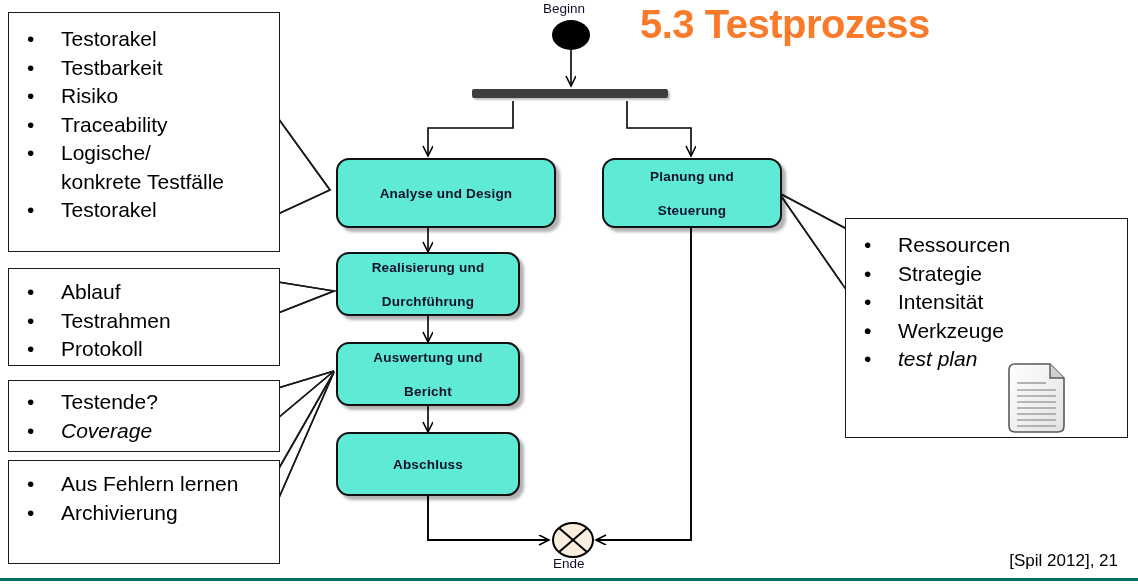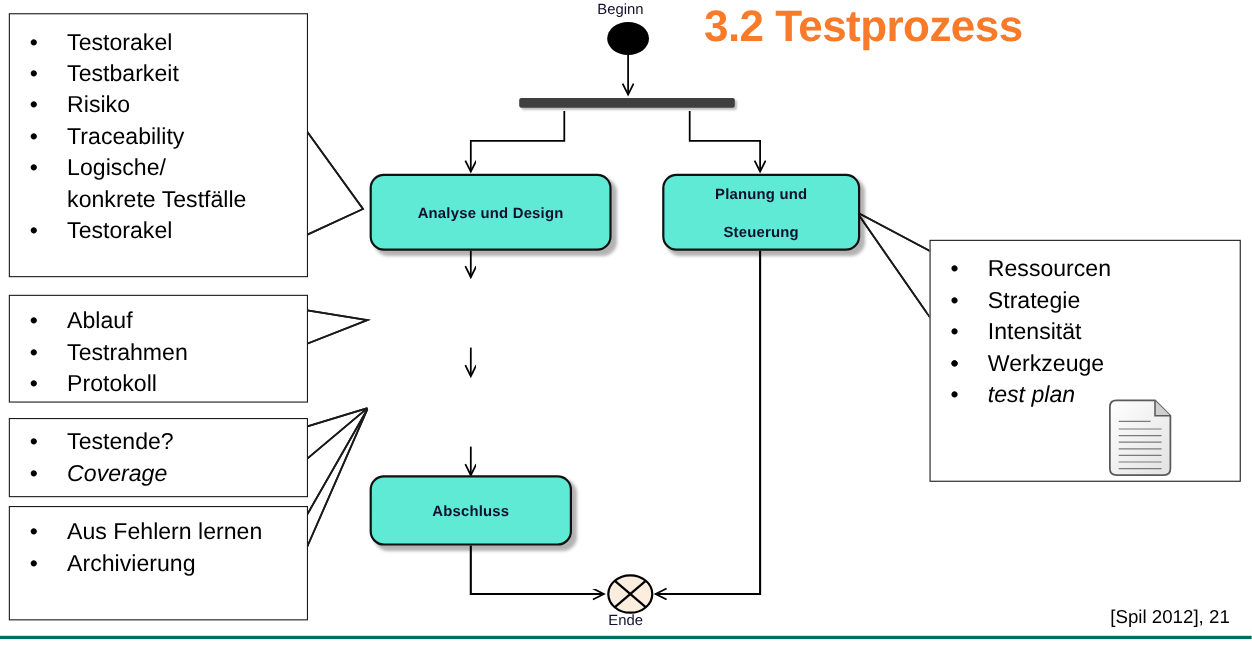--- a/index.html
+++ b/index.html
@@ -65,21 +65,21 @@
     position:absolute;right:20px;top:551px;
     font-size:17px;color:#000;white-space:nowrap;
   }
   .tealbar{position:absolute;left:0;top:578px;width:1138px;height:3px;background:#006E63;}
 </style>
 </head>
 <body>
 
 <div id="slide">
 
-  <div class="title">3.2 Testprozess</div>
+  <div class="title">5.3 Testprozess</div>
 
   <svg id="wires" viewBox="0 0 1138 586" xmlns="http://www.w3.org/2000/svg">
     <defs>
       <marker id="ah" markerWidth="14" markerHeight="14" refX="11" refY="5" orient="auto" markerUnits="userSpaceOnUse">
         <path d="M1,0 L11,5 L1,10" fill="none" stroke="#000" stroke-width="1.6"></path>
       </marker>
     </defs>
 
     <path d="M571,50 L571,86" stroke="#000" stroke-width="1.6" fill="none" marker-end="url(#ah)"></path>
 
@@ -188,21 +188,27 @@
   <div class="startnode" style="left:552px;top:20px;width:38px;height:30px;"></div>
 
   <div class="forkbar" style="left:472px;top:89px;width:196px;height:9px;"></div>
 
   <div class="act" style="left:336px;top:158px;width:220px;height:70px;">
     <span>
         <span>Analyse und Design</span>
       </span>
   </div>
 
-
+  <div class="act" style="left:336px;top:252px;width:184px;height:64px;">
+    <span><span>Realisierung und</span><br><span>Durchführung</span></span>
+  </div>
+
+  <div class="act" style="left:336px;top:342px;width:184px;height:64px;">
+    <span><span>Auswertung und</span><br><span>Bericht</span></span>
+  </div>
 
   <div class="act" style="left:336px;top:432px;width:184px;height:64px;">
     <span>
         <span>Abschluss</span>
       </span>
   </div>
 
   <div class="act" style="left:602px;top:158px;width:180px;height:70px;">
     <span><span>Planung und</span><br><span>Steuerung</span></span>
   </div>

